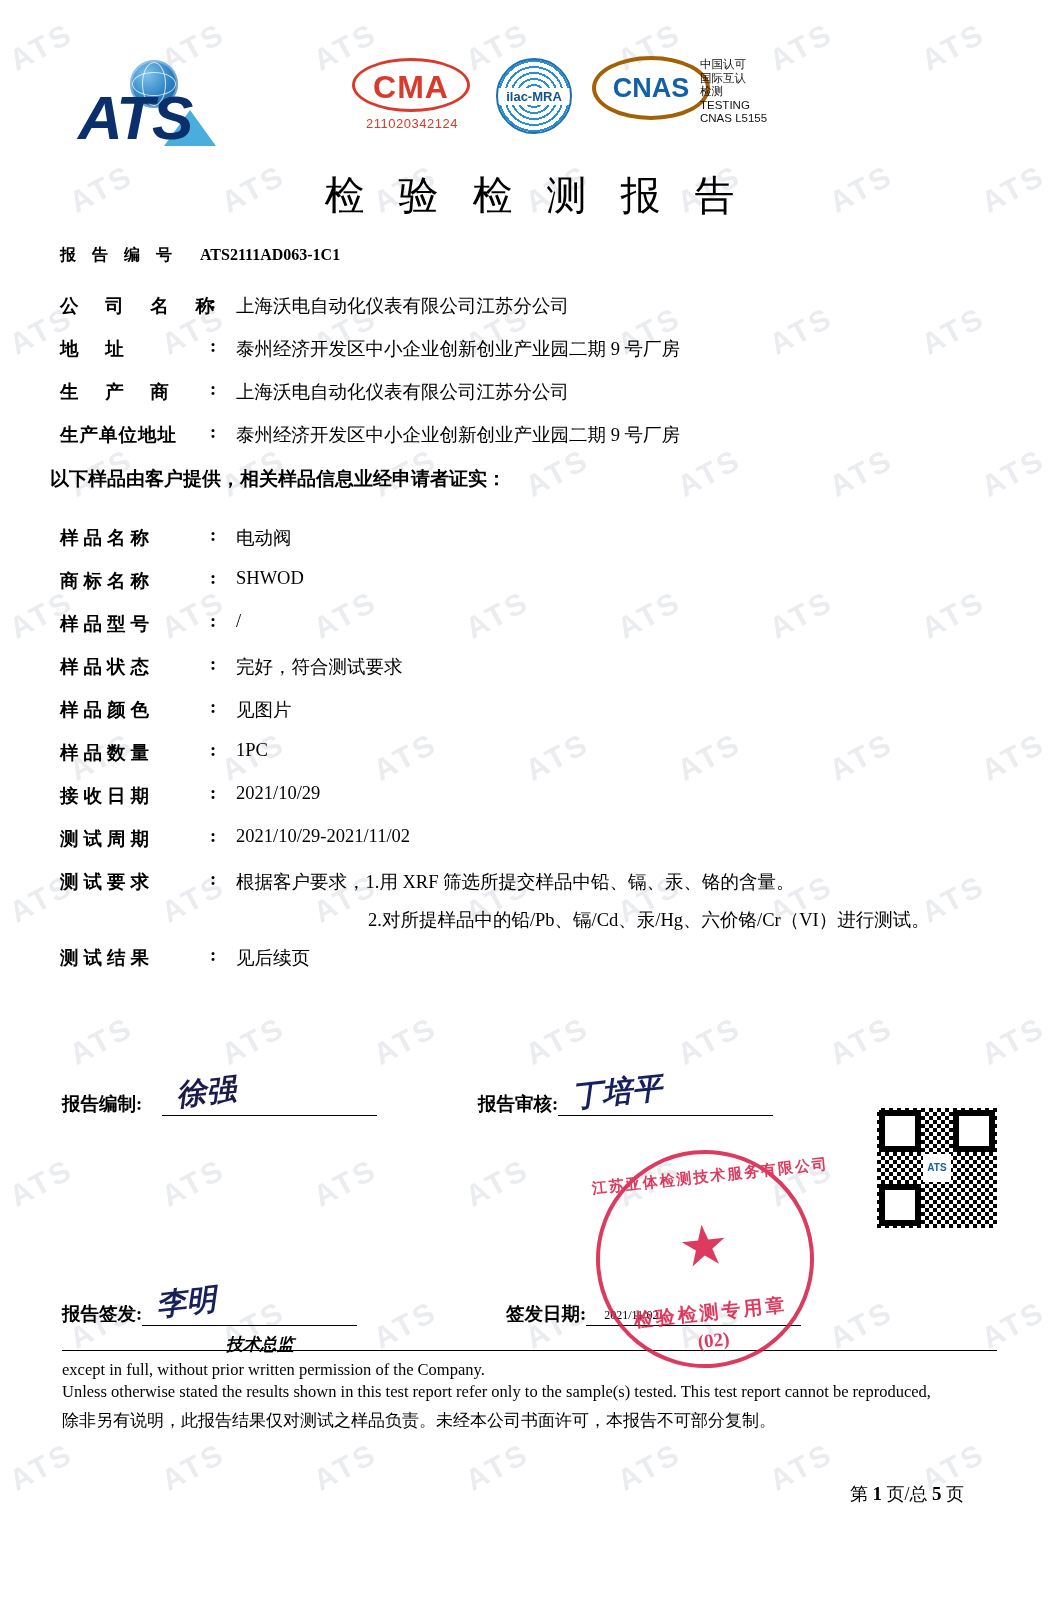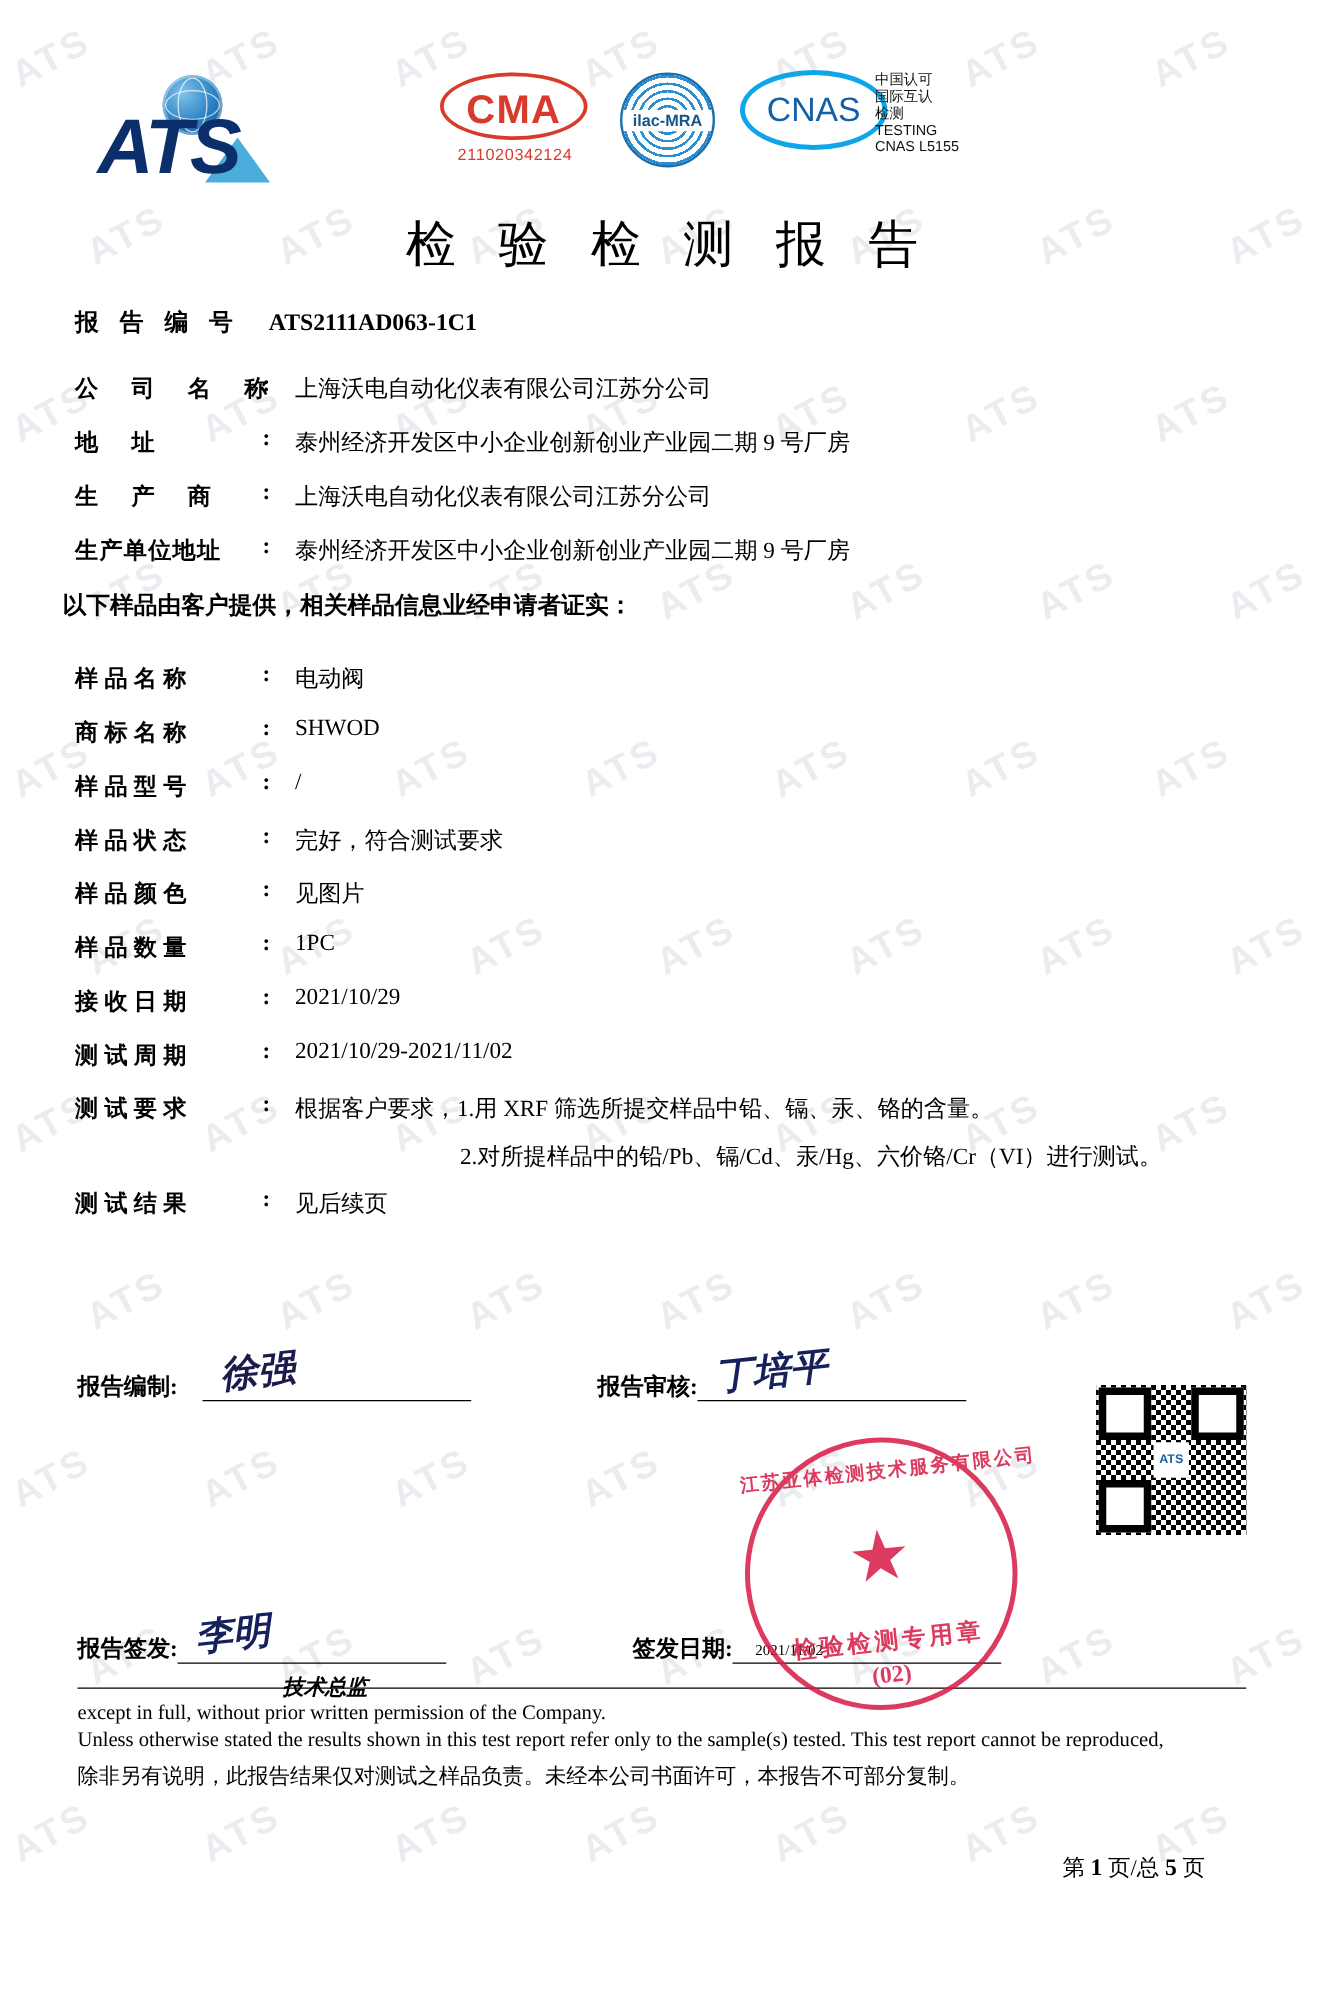--- a/index.html
+++ b/index.html
@@ -153,26 +153,26 @@
   .cnas {
     position: absolute;
     left: 592px;
     top: 56px;
     width: 120px;
     text-align: center;
   }
   .cnas-oval {
     width: 118px;
     height: 64px;
-    border: 4px solid #0ea5e9;
+    border: 4px solid #a16207;
     border-radius: 50%;
     box-sizing: border-box;
     color: #1261a8;
     font-family: "Liberation Sans", sans-serif;
-    font-weight: normal;
+    font-weight: bold;
     font-size: 27px;
     line-height: 56px;
     letter-spacing: 0px;
   }
   .cnas-side {
     position: absolute;
     left: 700px;
     top: 58px;
     font-family: "Liberation Sans", sans-serif;
     font-size: 11.5px;
@@ -186,21 +186,21 @@
     text-align: center;
     font-family: "Liberation Serif", serif;
     font-weight: normal;
     font-size: 40px;
     letter-spacing: 12px;
     margin-top: 8px;
     margin-left: 12px;
   }
   .report-no {
     margin: 22px 0 0 60px;
-    font-size: 19px;
+    font-size: 16px;
     font-weight: bold;
   }
   .report-no .lbl { letter-spacing: 6px; }
   .report-no .val {
     font-weight: bold;
     margin-left: 18px;
     letter-spacing: 0;
   }
 
   

